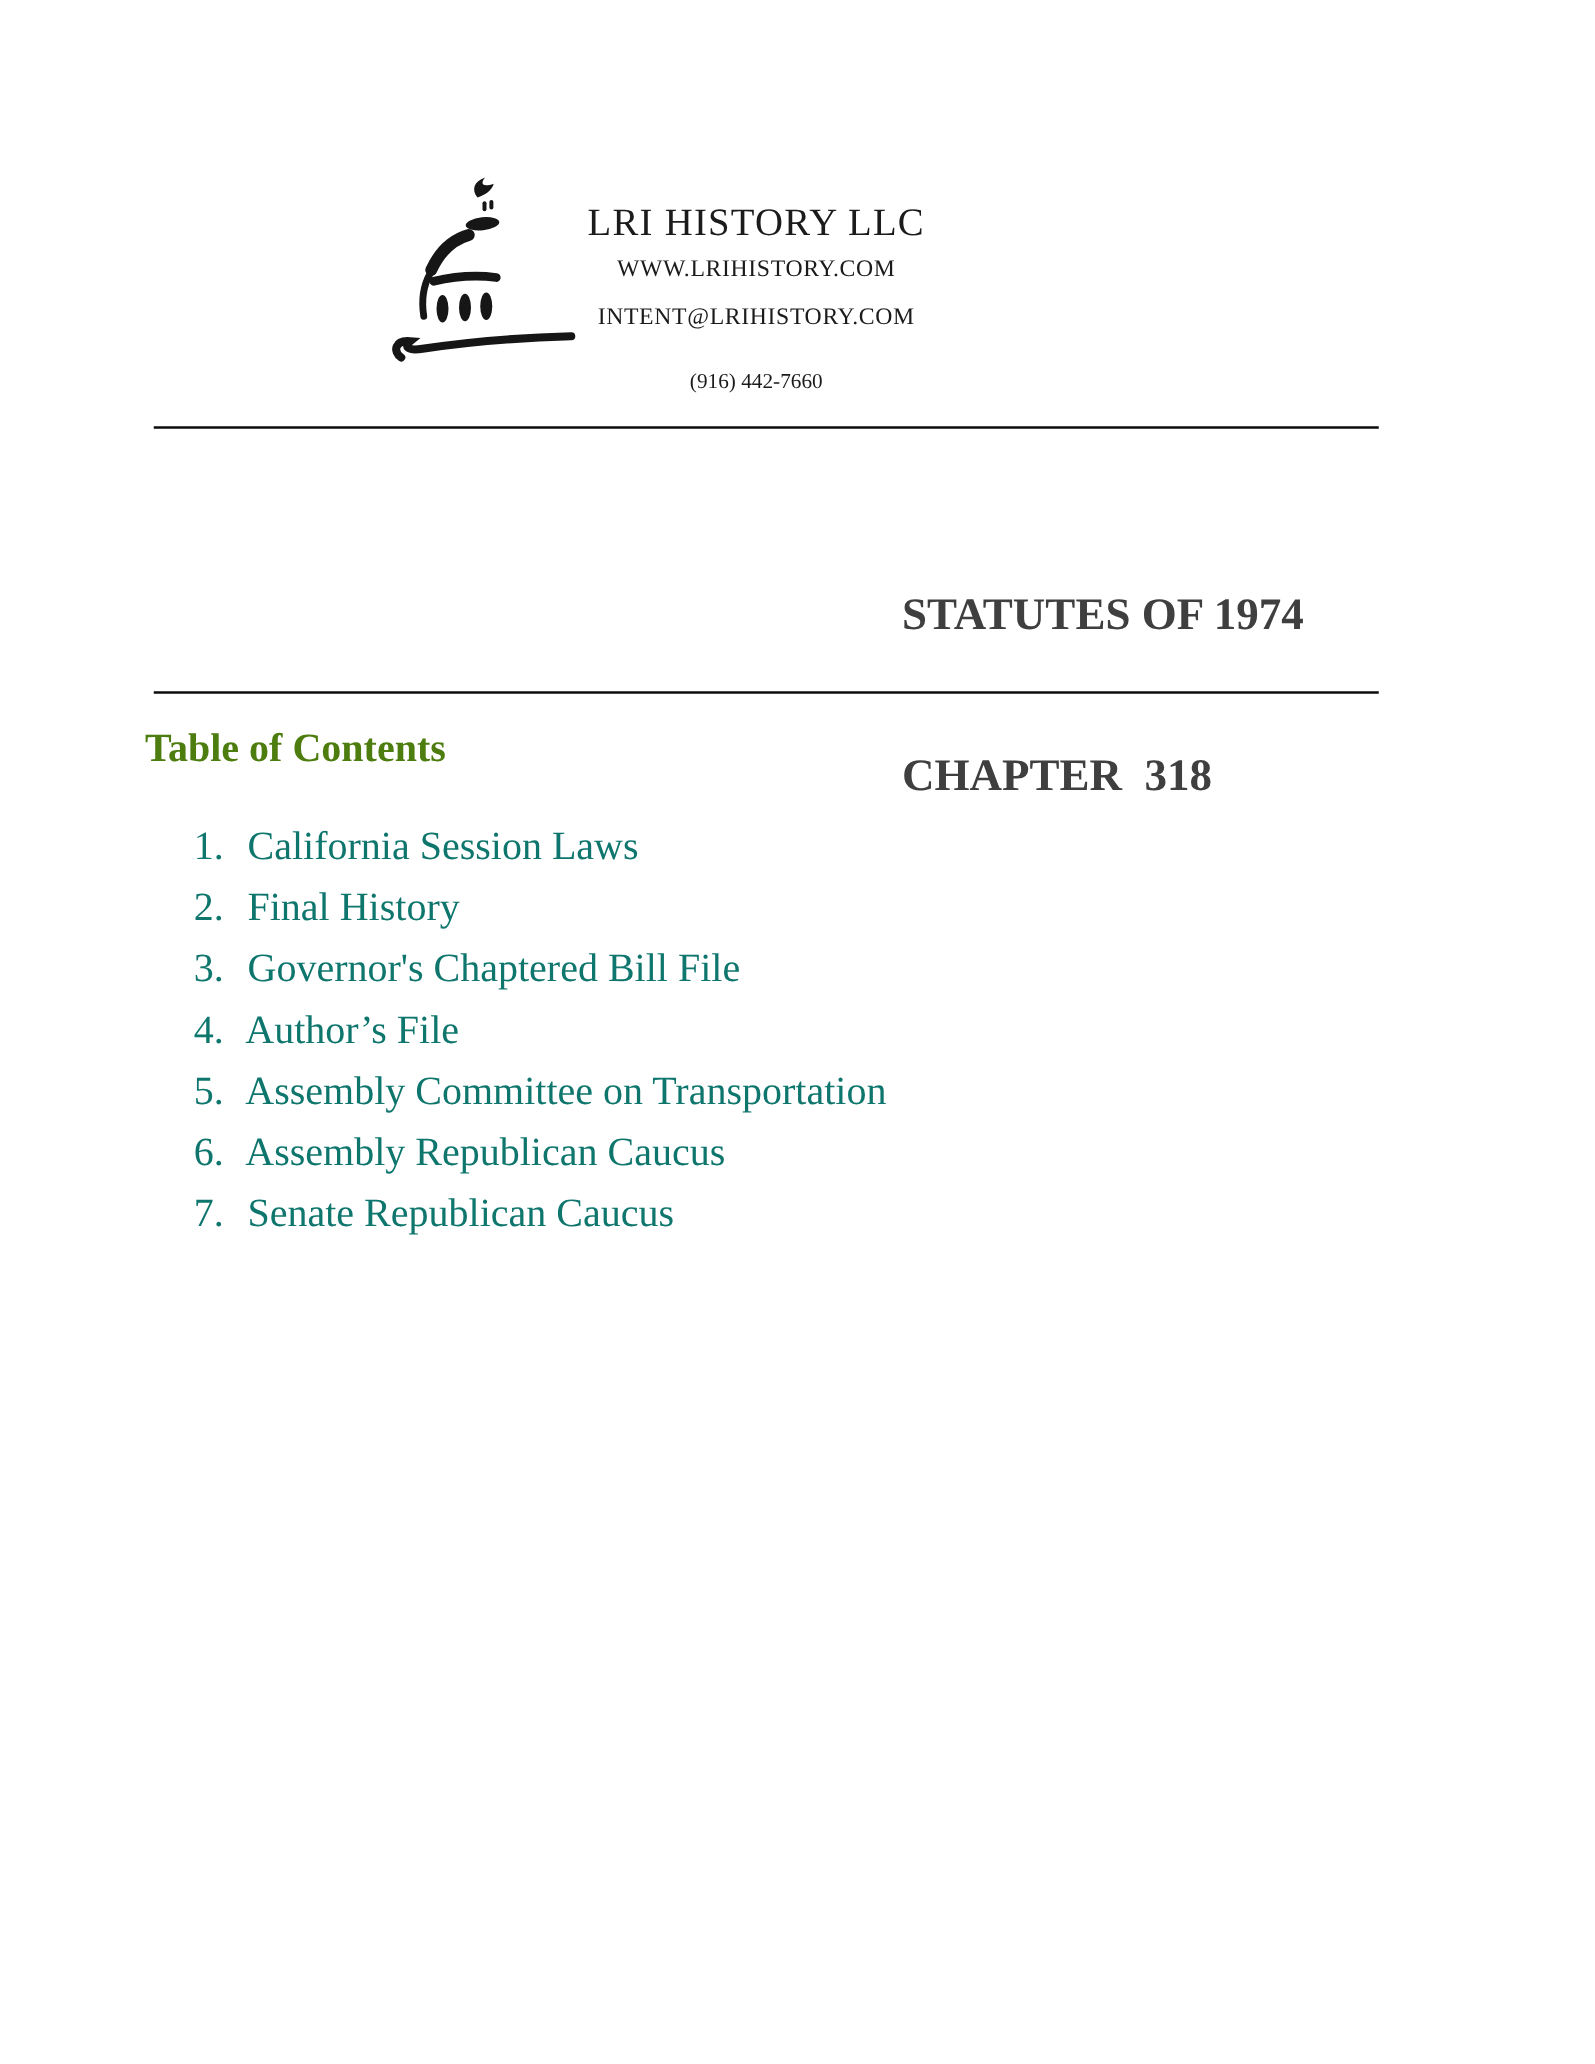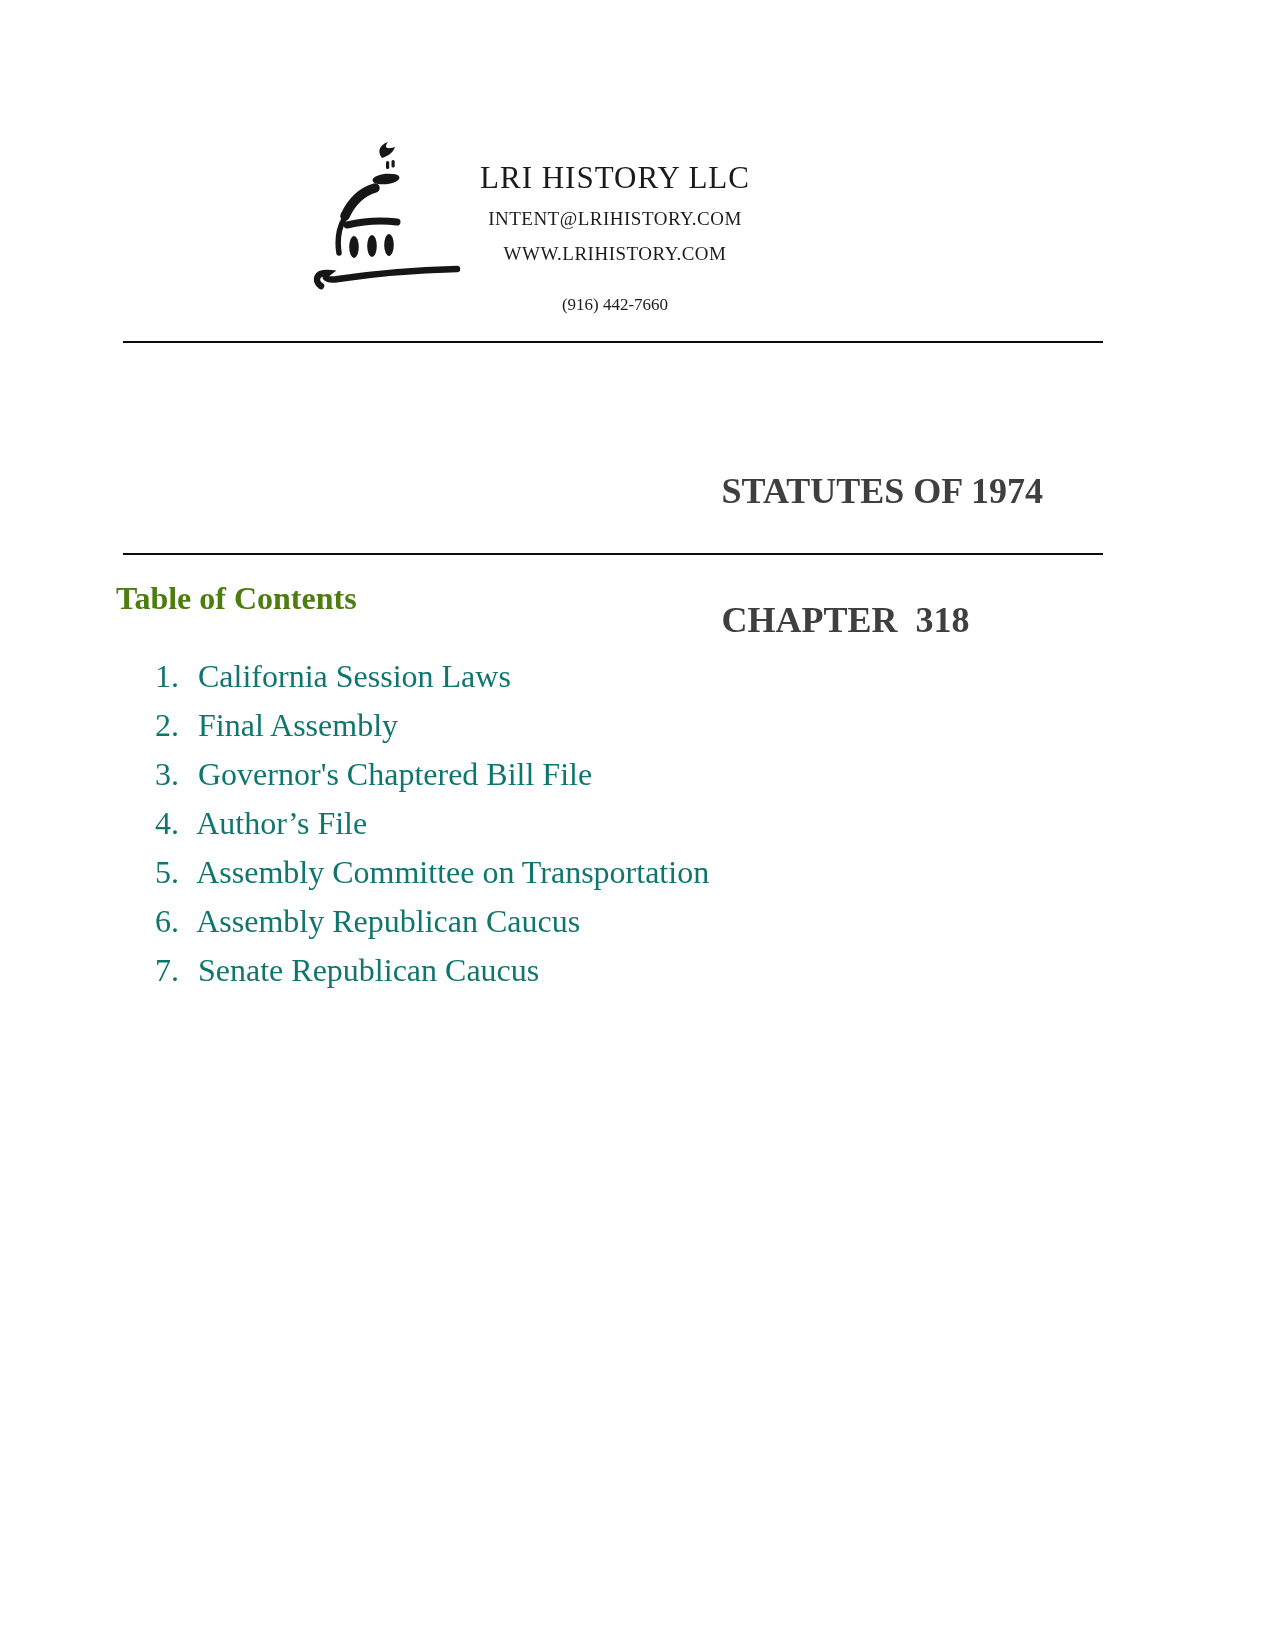--- a/index.html
+++ b/index.html
@@ -16,21 +16,21 @@
   }
   .logo {
     position: absolute;
     left: 296px;
     top: 141px;
     width: 165px;
     height: 154px;
   }
   .letterhead {
     position: absolute;
-    left: 440px;
+    left: 430px;
     top: 158px;
     width: 350px;
     text-align: center;
     color: #1b1b1b;
   }
   .company {
     font-size: 31px;
     line-height: 40px;
     letter-spacing: 1px;
     white-space: nowrap;
@@ -112,22 +112,22 @@
     <g fill="none" stroke="#161616" stroke-linecap="round">
       <path d="M79,47 C65,51 55,62 49,75" stroke-width="9.5"></path>
       <path d="M48,78 C43,87 41,99 43,112" stroke-width="5.5"></path>
       <path d="M51,84 C68,80 85,79 101,81" stroke-width="7"></path>
       <path d="M25,145 C18,140 20,131 32,132 C27,136 30,140 42,138 C82,132 124,129 161,128" stroke-width="6.5"></path>
     </g>
   </svg>
 
   <div class="letterhead">
     <div class="company">LRI HISTORY LLC</div>
+    <div class="contact-line">WWW.LRIHISTORY.COM</div>
     <div class="contact-line first">INTENT@LRIHISTORY.COM</div>
-    <div class="contact-line">WWW.LRIHISTORY.COM</div>
     <div class="phone">(916) 442-7660</div>
   </div>
 
   <div class="rule rule-top"></div>
 
   <div class="ref-block">
     <div>STATUTES OF 1974</div>
     <div>CHAPTER  318</div>
   </div>
 
@@ -135,21 +135,21 @@
 
   <div class="toc-heading">Table of Contents</div>
 
   <ol class="toc-list">
     <li>
       <span class="toc-num">1.</span>
       <span class="toc-label">California Session Laws</span>
     </li>
     <li>
       <span class="toc-num">2.</span>
-      <span class="toc-label">Final Assembly</span>
+      <span class="toc-label">Final History</span>
     </li>
     <li>
       <span class="toc-num">3.</span>
       <span class="toc-label">Governor's Chaptered Bill File</span>
     </li>
     <li>
       <span class="toc-num">4.</span>
       <span class="toc-label">Author’s File</span>
     </li>
     <li>

